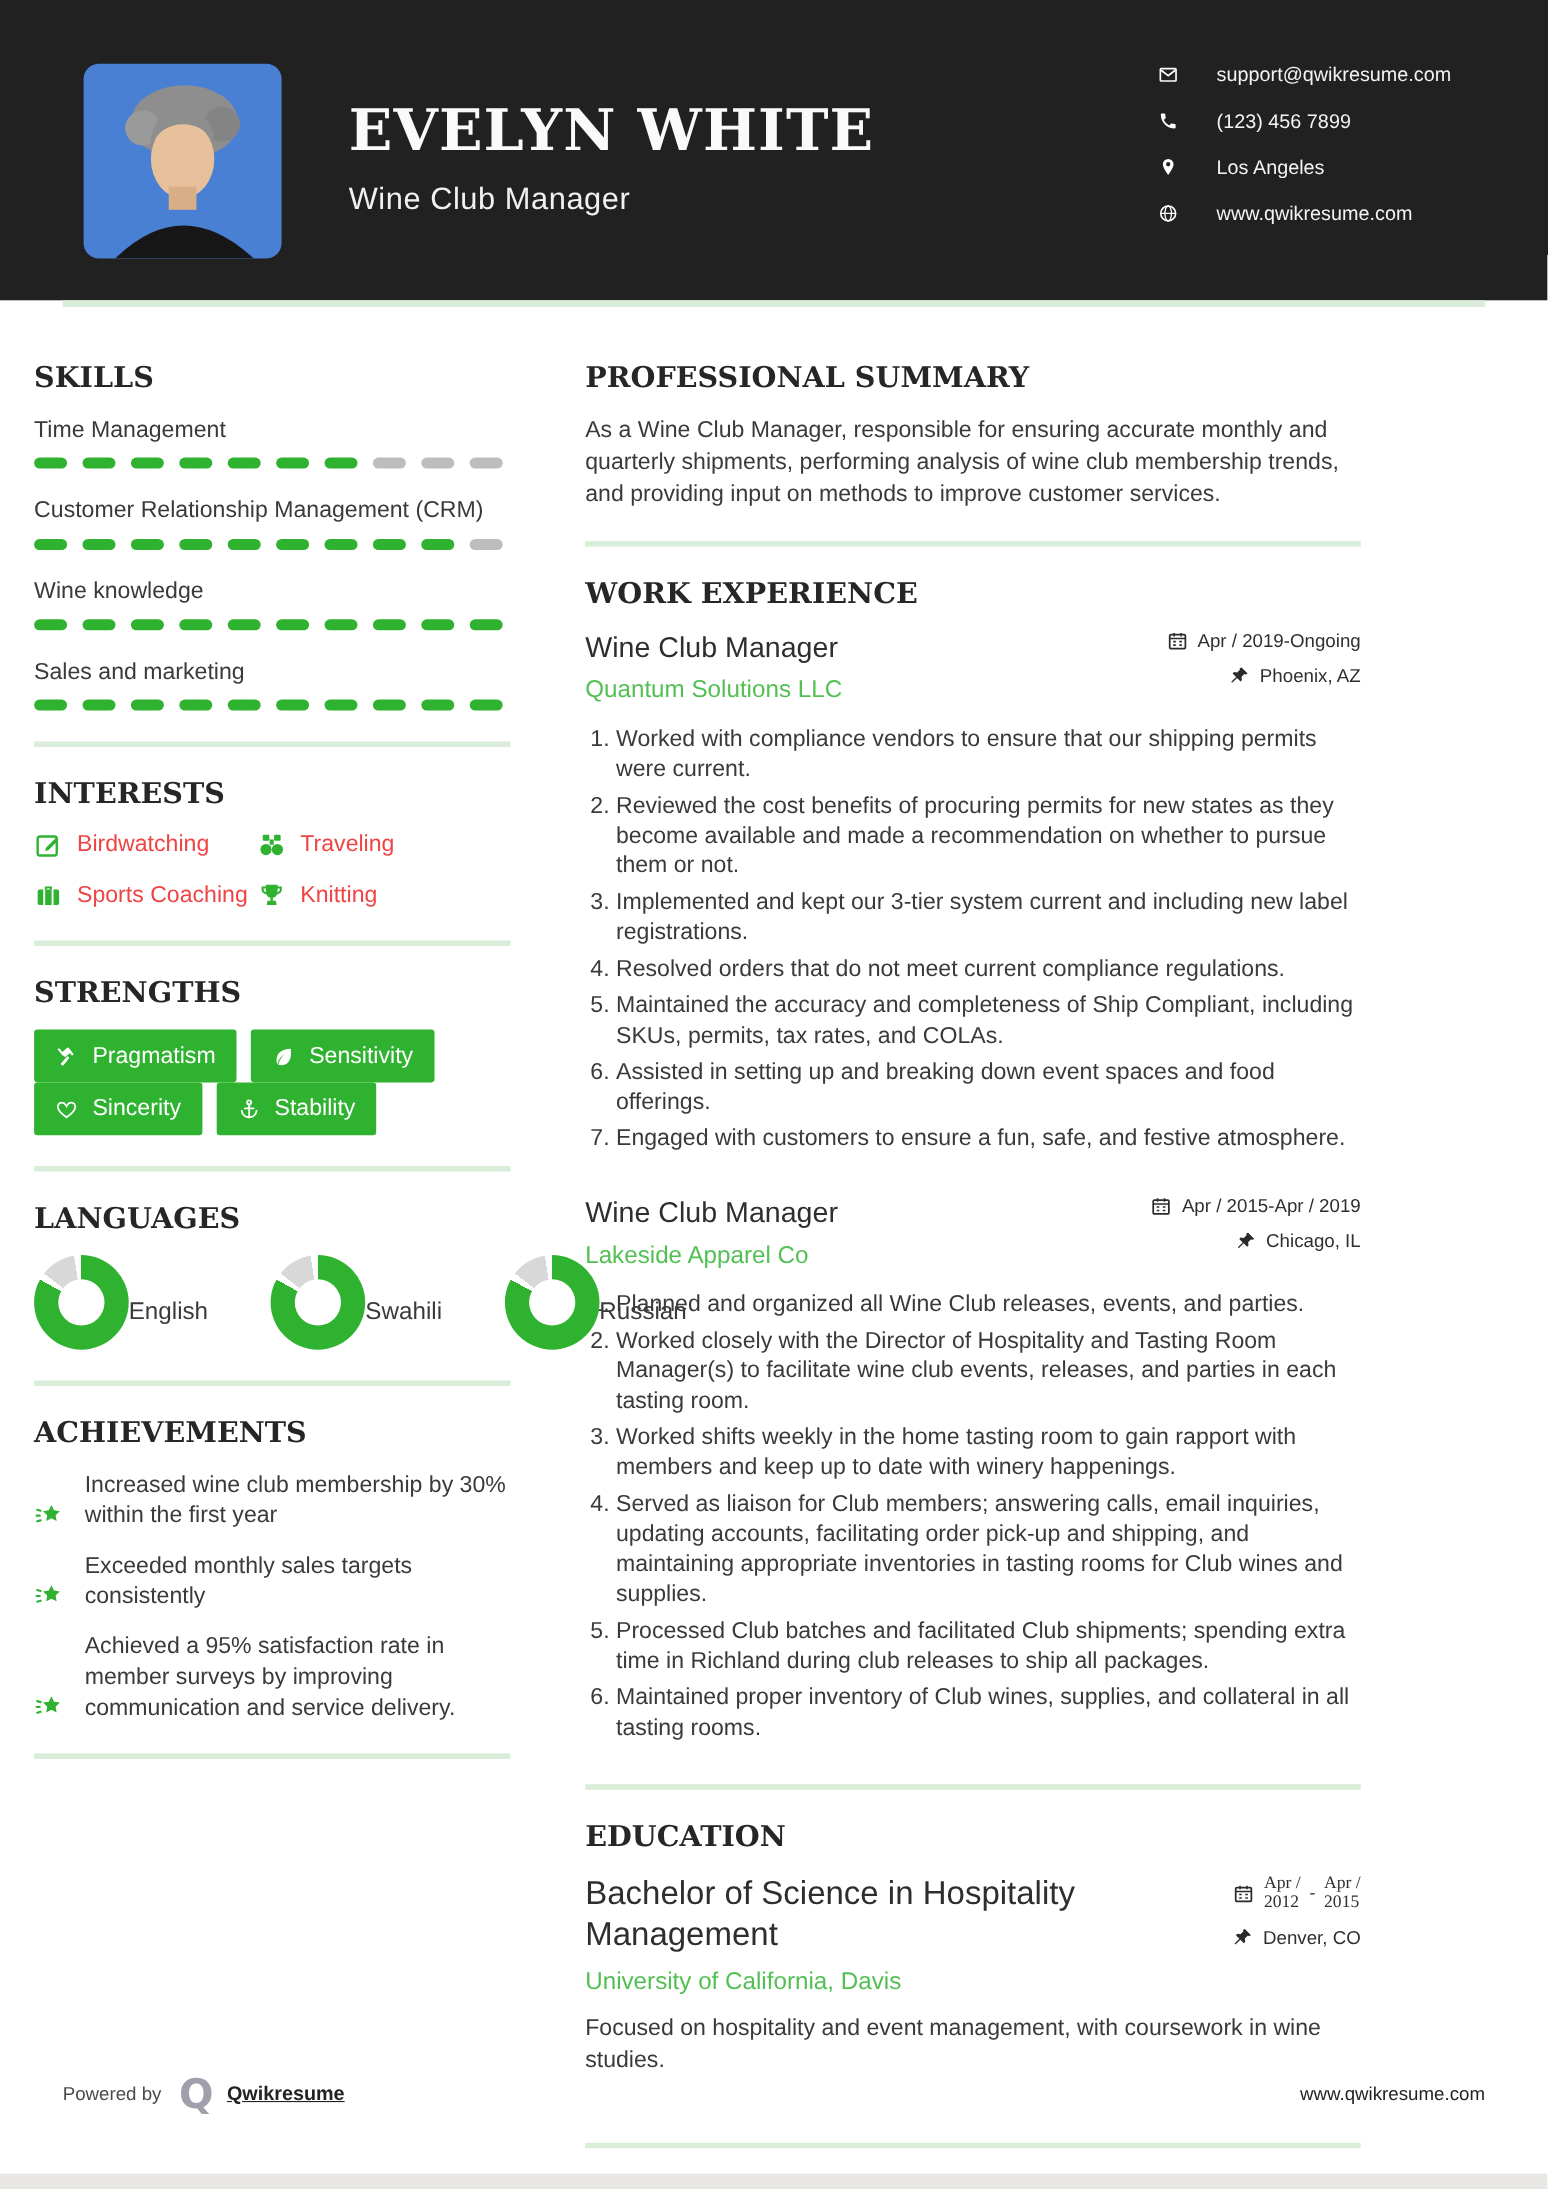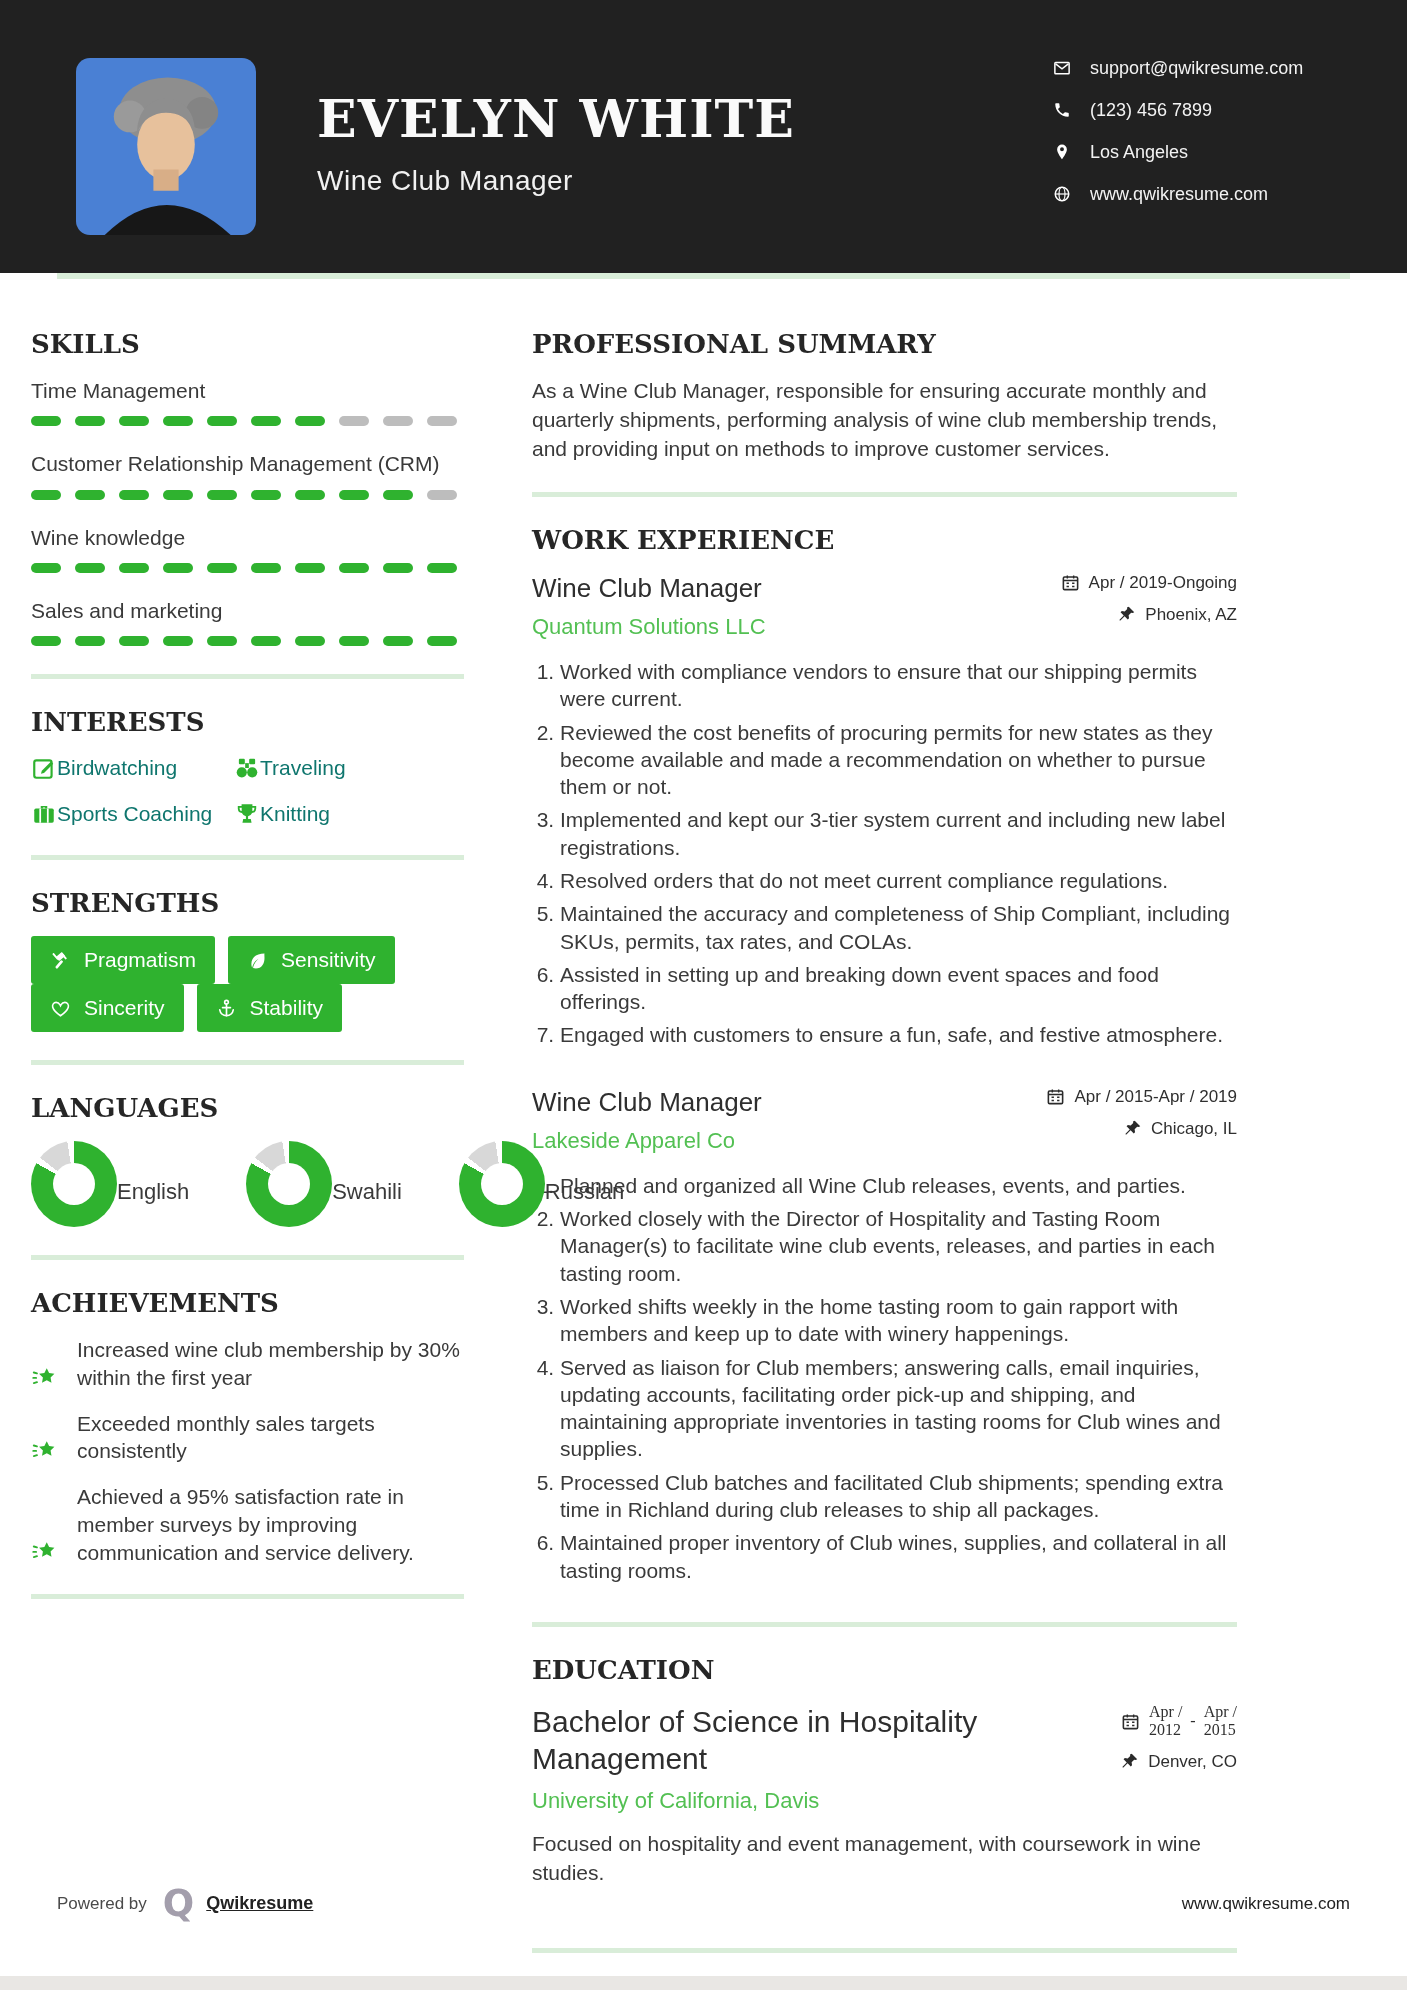--- a/index.html
+++ b/index.html
@@ -9,40 +9,40 @@
   
   .topbar{position:absolute;top:0;left:0;width:100%;height:273px;background:var(--header-bg,#212121);}
   .header-underline{position:absolute;top:273px;left:57px;width:1293px;height:6px;background:var(--divider,#d9edd9);}
   .photo{position:absolute;left:76px;top:58px;width:180px;height:177px;border-radius:14px;overflow:hidden;
          background:var(--photo-bg,#4a80d4);}
   .photo svg{display:block;width:100%;height:100%;}
   .identity{position:absolute;left:317px;top:88px;color:#fff;}
   .identity h1{margin:0;font-family:"DejaVu Serif",serif;font-weight:700;font-size:52px;letter-spacing:1px;color:#fafafa;}
   .identity .subtitle{margin-top:16px;font-size:28px;font-weight:400;color:#f1f1f1;letter-spacing:.5px;}
   .contact{position:absolute;left:1053px;top:47px;list-style:none;margin:0;padding:0;}
-  .contact li{display:flex;align-items:center;height:42px;gap:19px;color:#f3f3f3;font-size:18px;}
+  .contact li{display:flex;align-items:center;height:42px;gap:35px;color:#f3f3f3;font-size:18px;}
   .contact .ic{width:18px;height:18px;color:#fff;flex:0 0 auto;}
 
   
   .columns{position:absolute;top:279px;left:0;width:1268px;display:flex;padding:50px 31px 0;box-sizing:border-box;gap:68px;}
   .col-left{width:433px;flex:0 0 auto;}
   .col-right{flex:1 1 auto;min-width:0;}
   h2.sec{margin:0 0 18px;font-family:"DejaVu Serif",serif;font-weight:700;font-size:26px;color:#262626;}
   .divider{border:0;border-top:5px solid var(--divider,#d9edd9);margin:28px 0;}
 
   
   .skill{margin-bottom:24px;}
   .skill .lbl{font-size:21px;color:#3a3a3a;margin-bottom:12px;line-height:1.3;}
   .dash-track{display:flex;gap:14px;}
   .dash{display:inline-block;width:30px;height:10px;border-radius:5px;background:var(--dash-off,#bdbdbd);}
   .dash.on{background:var(--accent,#2fb22f);}
 
   
   .int-grid{display:grid;grid-template-columns:195px 1fr;row-gap:20px;column-gap:8px;}
-  .int-item{display:flex;align-items:center;gap:0;font-size:21px;color:#0f766e;}
+  .int-item{display:flex;align-items:center;gap:13px;font-size:21px;color:#ef4444;}
   .int-item .ic{width:26px;height:26px;color:var(--accent,#2fb22f);flex:0 0 auto;}
 
   
   .badges{display:flex;flex-wrap:wrap;gap:0 13px;max-width:433px;}
   .badge{display:inline-flex;align-items:center;gap:13px;background:var(--accent,#2fb22f);color:#fff;
          font-size:21px;padding:12px 19px;border-radius:3px;}
   .badge .ic{width:21px;height:21px;color:#fff;}
 
   
   .langs{display:flex;gap:57px;margin-top:6px;}

